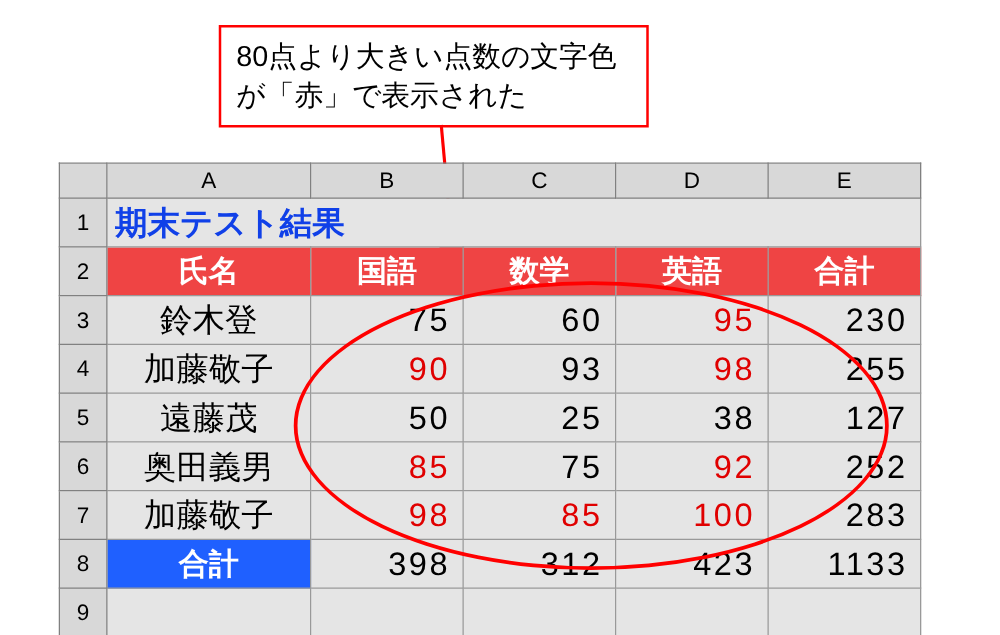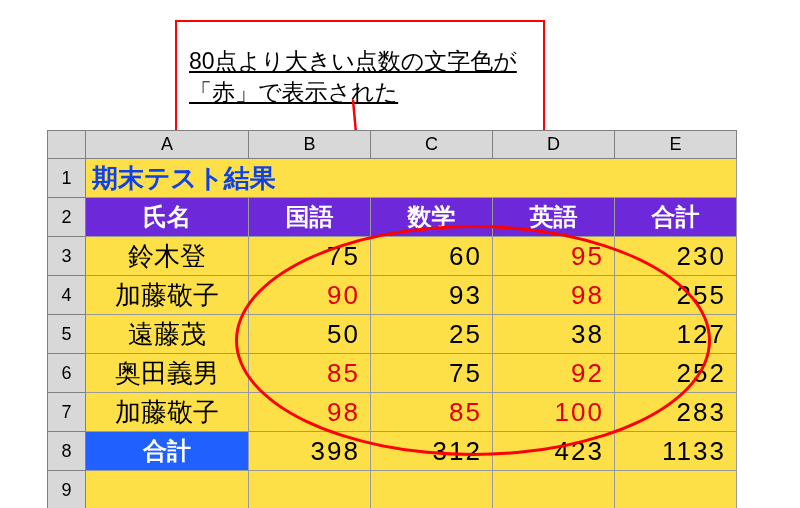--- a/index.html
+++ b/index.html
@@ -1,37 +1,36 @@
 <!DOCTYPE html>
 <html><head>
 <meta charset="utf-8">
 <style>
   html,body{margin:0;padding:0;background:#fff;font-family:"MS PGothic","Hiragino Sans",sans-serif;}
   .stage{position:relative;width:800px;height:508px;}
 
   
   .callout{
-    position:absolute;left:175px;top:20px;width:370px;
+    position:absolute;left:175px;top:20px;width:344px;
     border:2px solid #f00;background:#fff;color:#000;
-    font-size:23px;line-height:1.35;padding:24px 12px;
+    font-size:23px;line-height:1.35;padding:8px 12px;
     box-sizing:border-box;
-    text-decoration:underline;
   }
 
   
   .sheet{position:absolute;left:47px;top:130px;border-collapse:collapse;}
-  .sheet td{border:1px solid #999;background:#fde047;vertical-align:middle;}
+  .sheet td{border:1px solid #999;background:#e5e5e5;vertical-align:middle;}
   .sheet .corner{width:35px;height:25px;background:#d8d8d8;border:1px solid #808080;}
   .sheet .colhead{width:110px;height:25px;background:#d8d8d8;border:1px solid #808080;text-align:center;color:#000;font-size:18px;}
   .sheet .rowhead{width:35px;height:36px;background:#d8d8d8;border:1px solid #808080;text-align:center;color:#000;font-size:18px;}
   .sheet .cell{width:110px;height:36px;font-size:26px;}
   .sheet .cell.col-A{width:160px;text-align:center;}
   .sheet .cell.num{text-align:right;padding-right:10px;letter-spacing:2px;margin-left:47px;}
   .sheet .title{color:#1040e8;font-weight:bold;text-align:left;padding-left:6px;font-size:26px;}
-  .sheet .hdr{background:#6d28d9;color:#fff;font-weight:bold;text-align:center;font-size:24px;}
+  .sheet .hdr{background:#ef4444;color:#fff;font-weight:bold;text-align:center;font-size:24px;}
   .sheet .tot{background:#1f60ff;color:#fff;font-weight:bold;text-align:center;font-size:24px;}
   .sheet .red{color:#e00000;}
 
   
   .ellipse{
     position:absolute;left:235px;top:225px;width:470px;height:225px;
     border:3px solid #f00;border-radius:50%;
     pointer-events:none;
   }
 

